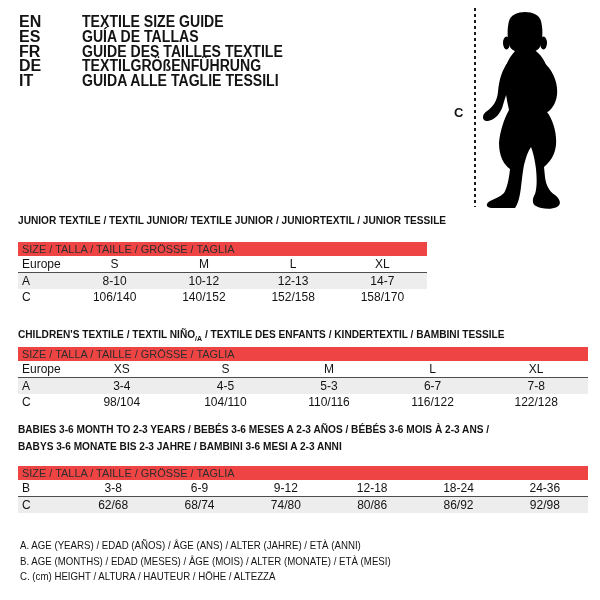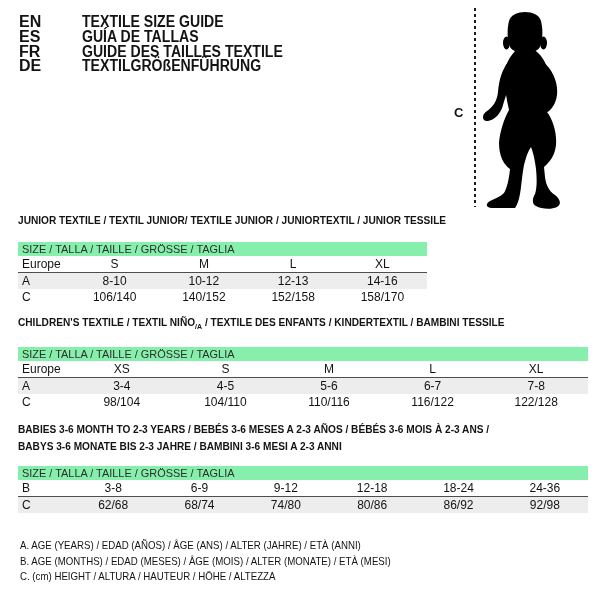--- a/index.html
+++ b/index.html
@@ -18,30 +18,30 @@
 
   
   .dash-line{position:absolute;left:474px;top:8px;width:2px;height:199px;
     background:repeating-linear-gradient(to bottom,#1a1a1a 0 3px,transparent 3px 6px);}
   .c-marker{position:absolute;left:454px;top:105px;font-size:13px;font-weight:bold;}
   .baby{position:absolute;left:478px;top:0;}
 
   
   .section-title{position:absolute;left:18px;font-size:11.5px;font-weight:bold;line-height:16.5px;white-space:nowrap;}
   #title-1{top:212px;}
-  #title-2{top:314px;}
+  #title-2{top:326px;}
   #title-3{top:421px;}
   .sub{font-size:8px;position:relative;top:2.5px;}
 
   
   .size-table{position:absolute;left:18px;}
   #table-1{top:242px;width:409px;--cols:4;}
   #table-2{top:347px;width:570px;--cols:5;}
   #table-3{top:466px;width:570px;--cols:6;}
-  .band{height:14px;line-height:14px;background:#86efac;color:#2e2e2e;
+  .band{height:14px;line-height:14px;background:#ef4444;color:#2e2e2e;
     font-size:11.5px;padding-left:4px;overflow:hidden;}
   .trow{display:grid;grid-template-columns:52px repeat(var(--cols),1fr);
     height:16px;line-height:16px;font-size:12px;}
   .trow.hdr{border-bottom:1.5px solid #4d4d4d;}
   .trow.shaded{background:#ededed;}
   .cell{text-align:center;}
   .cell.label{text-align:left;padding-left:4px;}
 
   
   .notes{position:absolute;left:20px;top:538px;}
@@ -59,20 +59,24 @@
     <span class="lang-code">ES</span>
     <span class="squeeze">GUÍA DE TALLAS</span>
   </div>
   <div class="lang-row">
     <span class="lang-code">FR</span>
     <span class="squeeze">GUIDE DES TAILLES TEXTILE</span>
   </div>
   <div class="lang-row">
     <span class="lang-code">DE</span>
     <span class="squeeze">TEXTILGRÖßENFÜHRUNG</span>
+  </div>
+  <div class="lang-row">
+    <span class="lang-code">IT</span>
+    <span class="squeeze">GUIDA ALLE TAGLIE TESSILI</span>
   </div>
 </div>
 
 <div class="dash-line"></div>
 <div class="c-marker">C</div>
 
 <svg class="baby" width="120" height="215" viewBox="0 0 120 215" aria-hidden="true">
   <g fill="#000000">
 
     <path d="M31,21 C34,9 60,9 63,21 C65,29 65,39 62,47 C57,55 37,55 32,47 C29,39 29,29 31,21 Z"></path>
@@ -123,21 +127,21 @@
     <div class="cell">S</div>
     <div class="cell">M</div>
     <div class="cell">L</div>
     <div class="cell">XL</div>
   </div>
   <div class="trow shaded">
     <div class="cell label">A</div>
     <div class="cell">8-10</div>
     <div class="cell">10-12</div>
     <div class="cell">12-13</div>
-    <div class="cell">14-16</div>
+    <div class="cell">14-7</div>
   </div>
   <div class="trow">
     <div class="cell label">C</div>
     <div class="cell">106/140</div>
     <div class="cell">140/152</div>
     <div class="cell">152/158</div>
     <div class="cell">158/170</div>
   </div>
 </div>
 
@@ -155,21 +159,21 @@
     <div class="cell">XS</div>
     <div class="cell">S</div>
     <div class="cell">M</div>
     <div class="cell">L</div>
     <div class="cell">XL</div>
   </div>
   <div class="trow shaded">
     <div class="cell label">A</div>
     <div class="cell">3-4</div>
     <div class="cell">4-5</div>
-    <div class="cell">5-6</div>
+    <div class="cell">5-3</div>
     <div class="cell">6-7</div>
     <div class="cell">7-8</div>
   </div>
   <div class="trow">
     <div class="cell label">C</div>
     <div class="cell">98/104</div>
     <div class="cell">104/110</div>
     <div class="cell">110/116</div>
     <div class="cell">116/122</div>
     <div class="cell">122/128</div>

